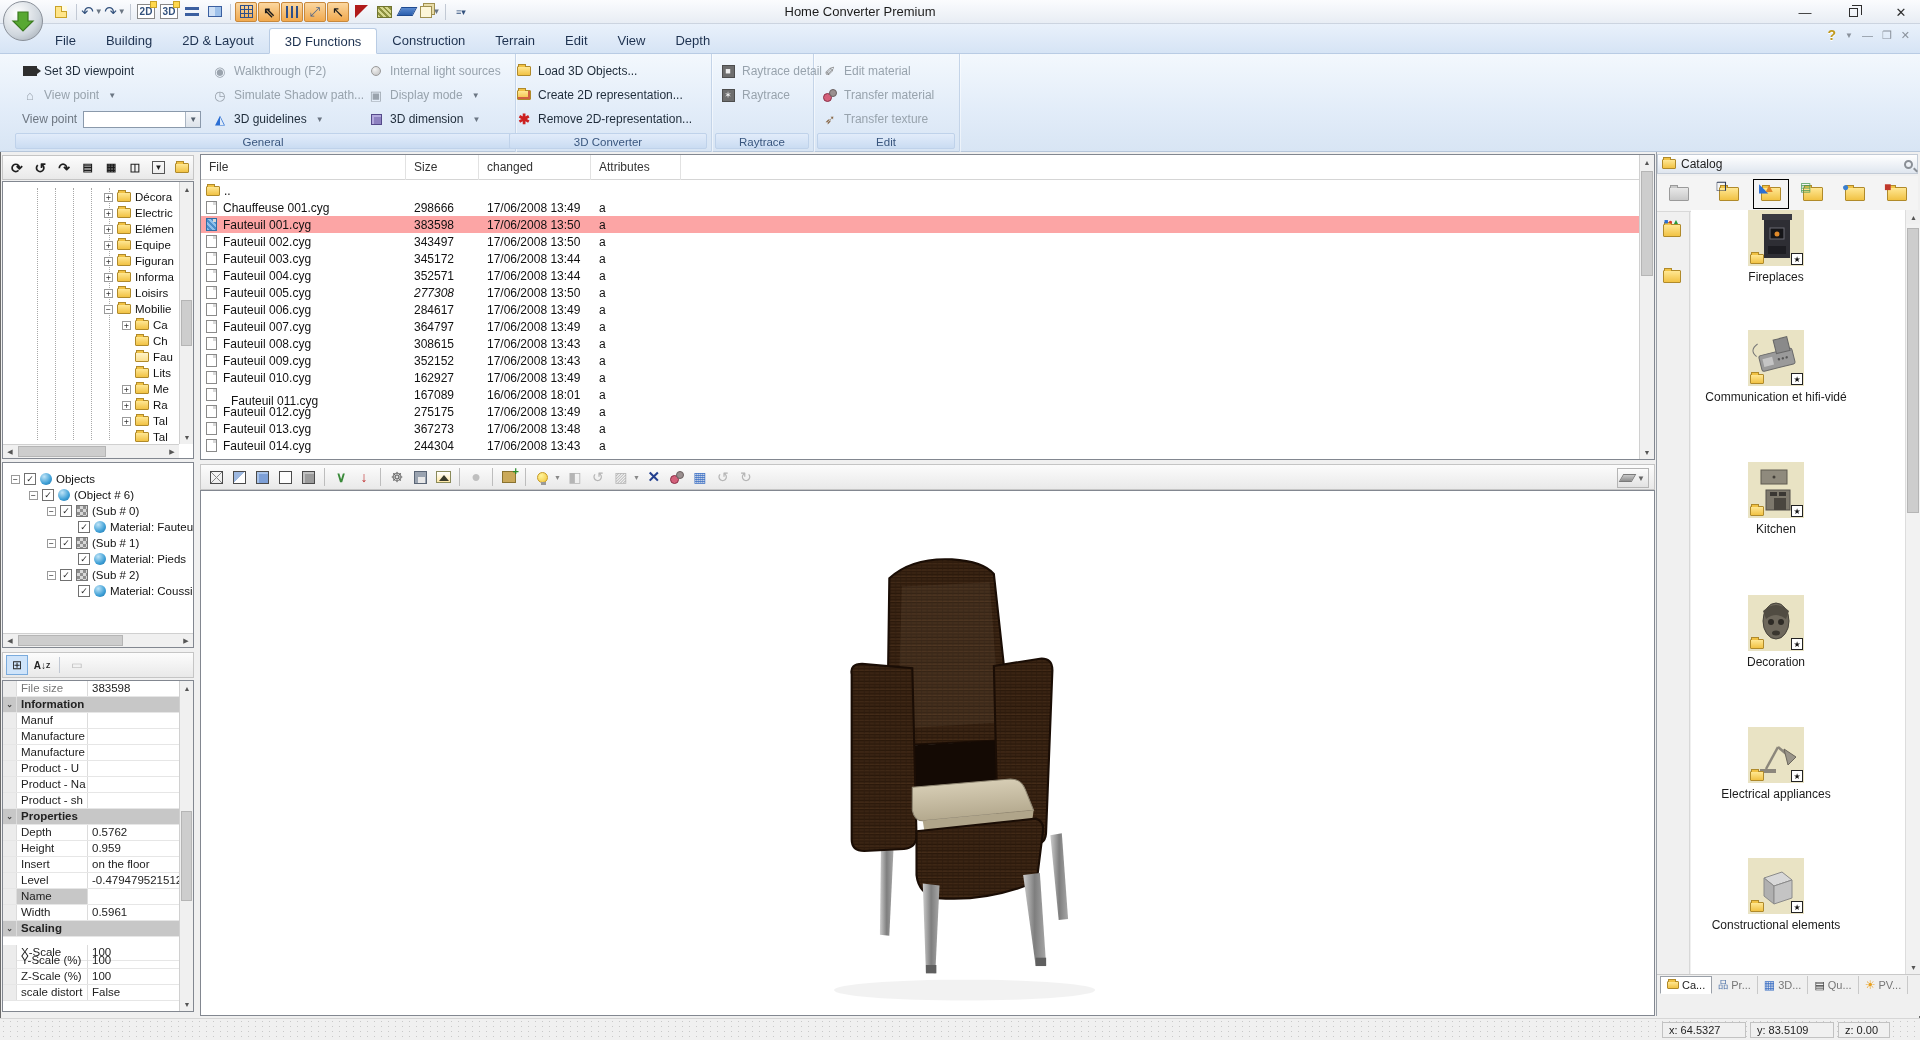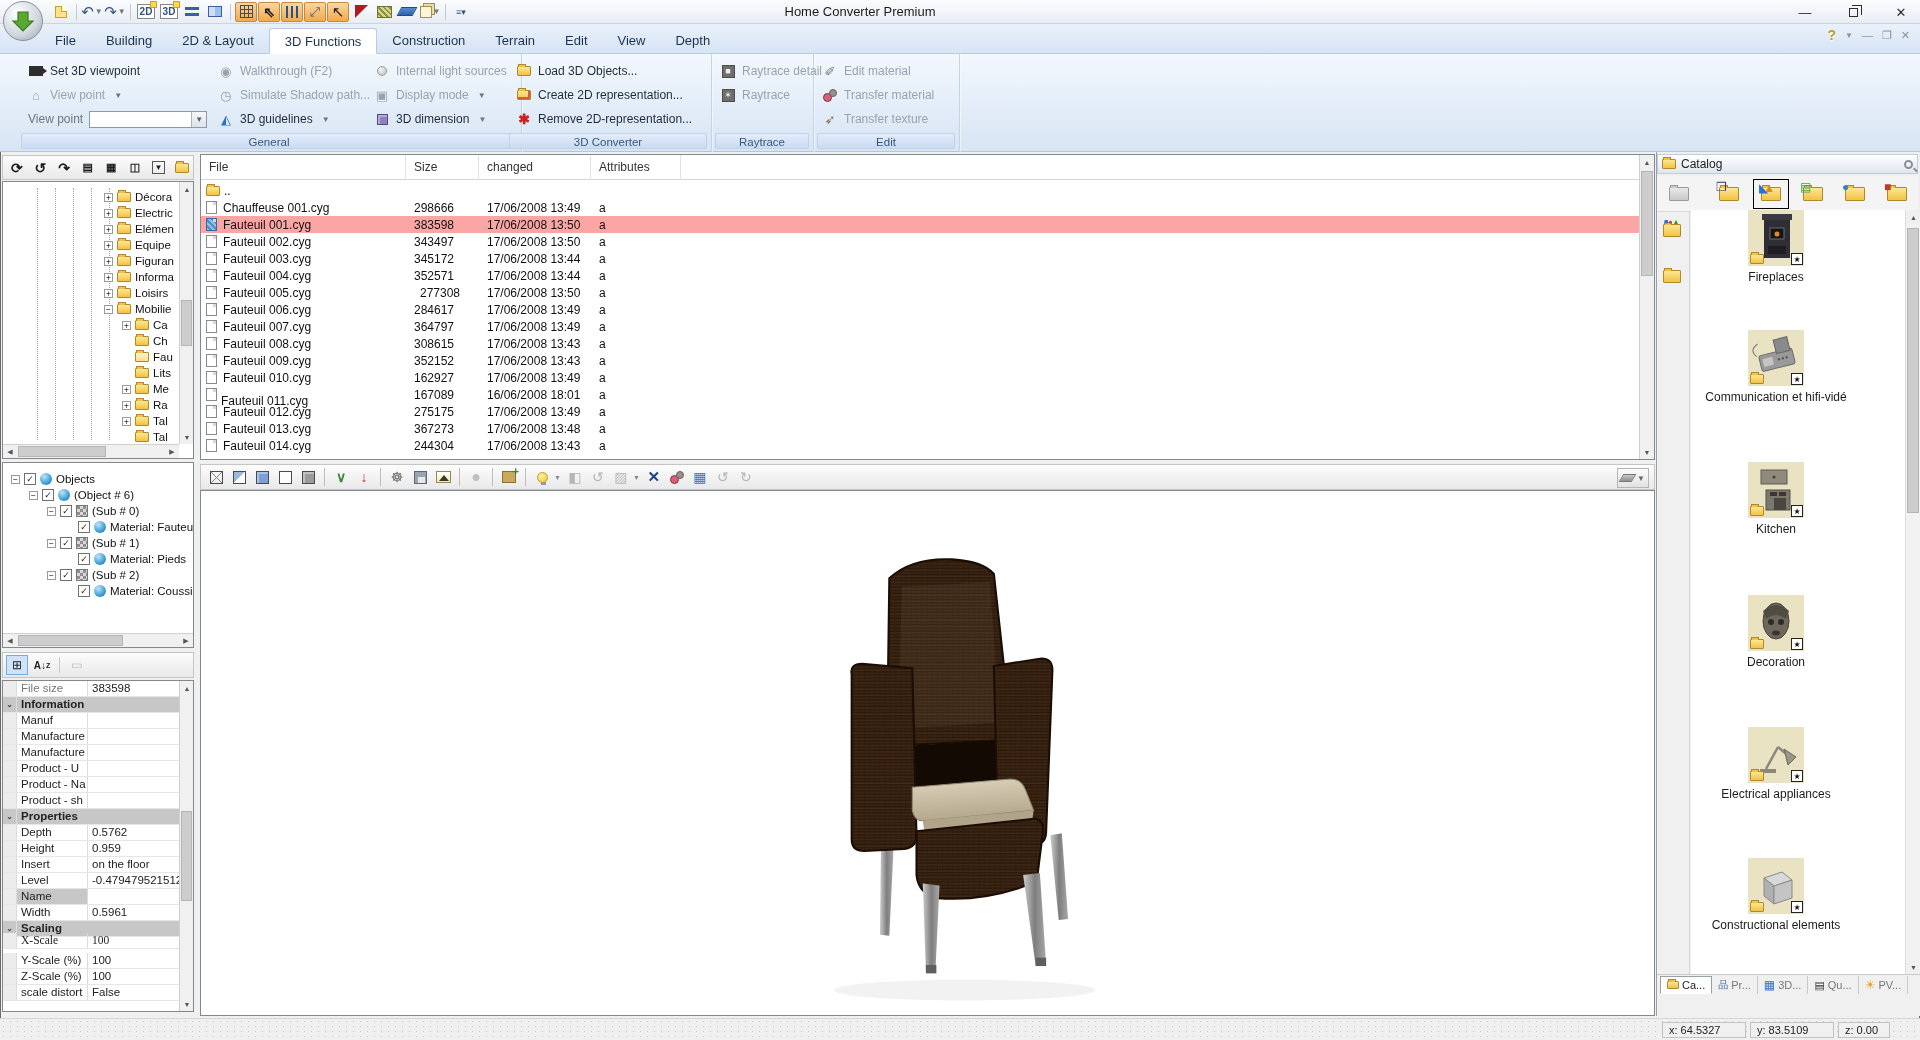--- a/index.html
+++ b/index.html
@@ -258,21 +258,21 @@
       <span class="helpq">?</span>
       <span class="mdi" style="font-size:8px">▼</span>
       <span class="mdi">—</span>
       <span class="mdi">❐</span>
       <span class="mdi">✕</span>
     </div>
   </div>
 
   <div id="ribbon">
 
-    <div class="rgroup" style="left:18px;width:504px">
+    <div class="rgroup" style="left:12px;width:504px">
       <div class="rib-btn" style="left:6px;top:7px">
         <span class="rico">
             <span class="cam"></span>
           </span>
         <span>Set 3D viewpoint</span>
       </div>
       <div class="rib-btn dis" style="left:6px;top:31px">
         <span class="rico" style="color:#9aa3ad">⌂</span>
         <span>View point</span>
           <span class="dd">▼</span>
@@ -629,21 +629,21 @@
         </div>
         <div class="prow" style="top: 224px;">
           <span class="pgut"></span>
           <span class="plab">Width</span>
           <span class="pval">0.5961</span>
         </div>
         <div class="prow sect" style="top: 240px;">
           <span class="pgut" style="background: rgb(199, 199, 199);">⌄</span>
           <span class="plab">Scaling</span>
         </div>
-        <div class="prow" style="top: 252px; font-family: Liberation Serif, serif;">
+        <div class="prow" style="top: 264px;">
           <span class="pgut"></span>
           <span class="plab">X-Scale</span>
           <span class="pval">100</span>
         </div>
         <div class="prow" style="top: 272px;">
           <span class="pgut"></span>
           <span class="plab">Y-Scale (%)</span>
           <span class="pval">100</span>
         </div>
         <div class="prow" style="top: 288px;">
@@ -707,21 +707,21 @@
         <div class="frow" style="top: 112px; width: 1438px;">
           <span class="fico"></span>
           <span class="fcell" style="left: 22px;">Fauteuil 004.cyg</span>
           <span class="fcell" style="left: 213px;">352571</span>
           <span class="fcell" style="left: 286px;">17/06/2008 13:44</span>
           <span class="fcell" style="left: 398px;">a</span>
         </div>
         <div class="frow" style="top: 129px; width: 1438px;">
           <span class="fico"></span>
           <span class="fcell" style="left: 22px;">Fauteuil 005.cyg</span>
-          <span class="fcell" style="left: 219px;">277308</span>
+          <span class="fcell" style="left: 213px; font-style: italic;">277308</span>
           <span class="fcell" style="left: 286px;">17/06/2008 13:50</span>
           <span class="fcell" style="left: 398px;">a</span>
         </div>
         <div class="frow" style="top: 146px; width: 1438px;">
           <span class="fico"></span>
           <span class="fcell" style="left: 22px;">Fauteuil 006.cyg</span>
           <span class="fcell" style="left: 213px;">284617</span>
           <span class="fcell" style="left: 286px;">17/06/2008 13:49</span>
           <span class="fcell" style="left: 398px;">a</span>
         </div>
@@ -748,21 +748,21 @@
         </div>
         <div class="frow" style="top: 214px; width: 1438px;">
           <span class="fico"></span>
           <span class="fcell" style="left: 22px;">Fauteuil 010.cyg</span>
           <span class="fcell" style="left: 213px;">162927</span>
           <span class="fcell" style="left: 286px;">17/06/2008 13:49</span>
           <span class="fcell" style="left: 398px;">a</span>
         </div>
         <div class="frow" style="top: 231px; width: 1438px;">
           <span class="fico"></span>
-          <span class="fcell" style="left: 20px; margin-top: 12px;">Fauteuil 011.cyg</span>
+          <span class="fcell" style="left: 30px; margin-top: 12px;">Fauteuil 011.cyg</span>
           <span class="fcell" style="left: 213px;">167089</span>
           <span class="fcell" style="left: 286px;">16/06/2008 18:01</span>
           <span class="fcell" style="left: 398px;">a</span>
         </div>
         <div class="frow" style="top: 248px; width: 1438px;">
           <span class="fico"></span>
           <span class="fcell" style="left: 22px;">Fauteuil 012.cyg</span>
           <span class="fcell" style="left: 213px;">275175</span>
           <span class="fcell" style="left: 286px;">17/06/2008 13:49</span>
           <span class="fcell" style="left: 398px;">a</span>

